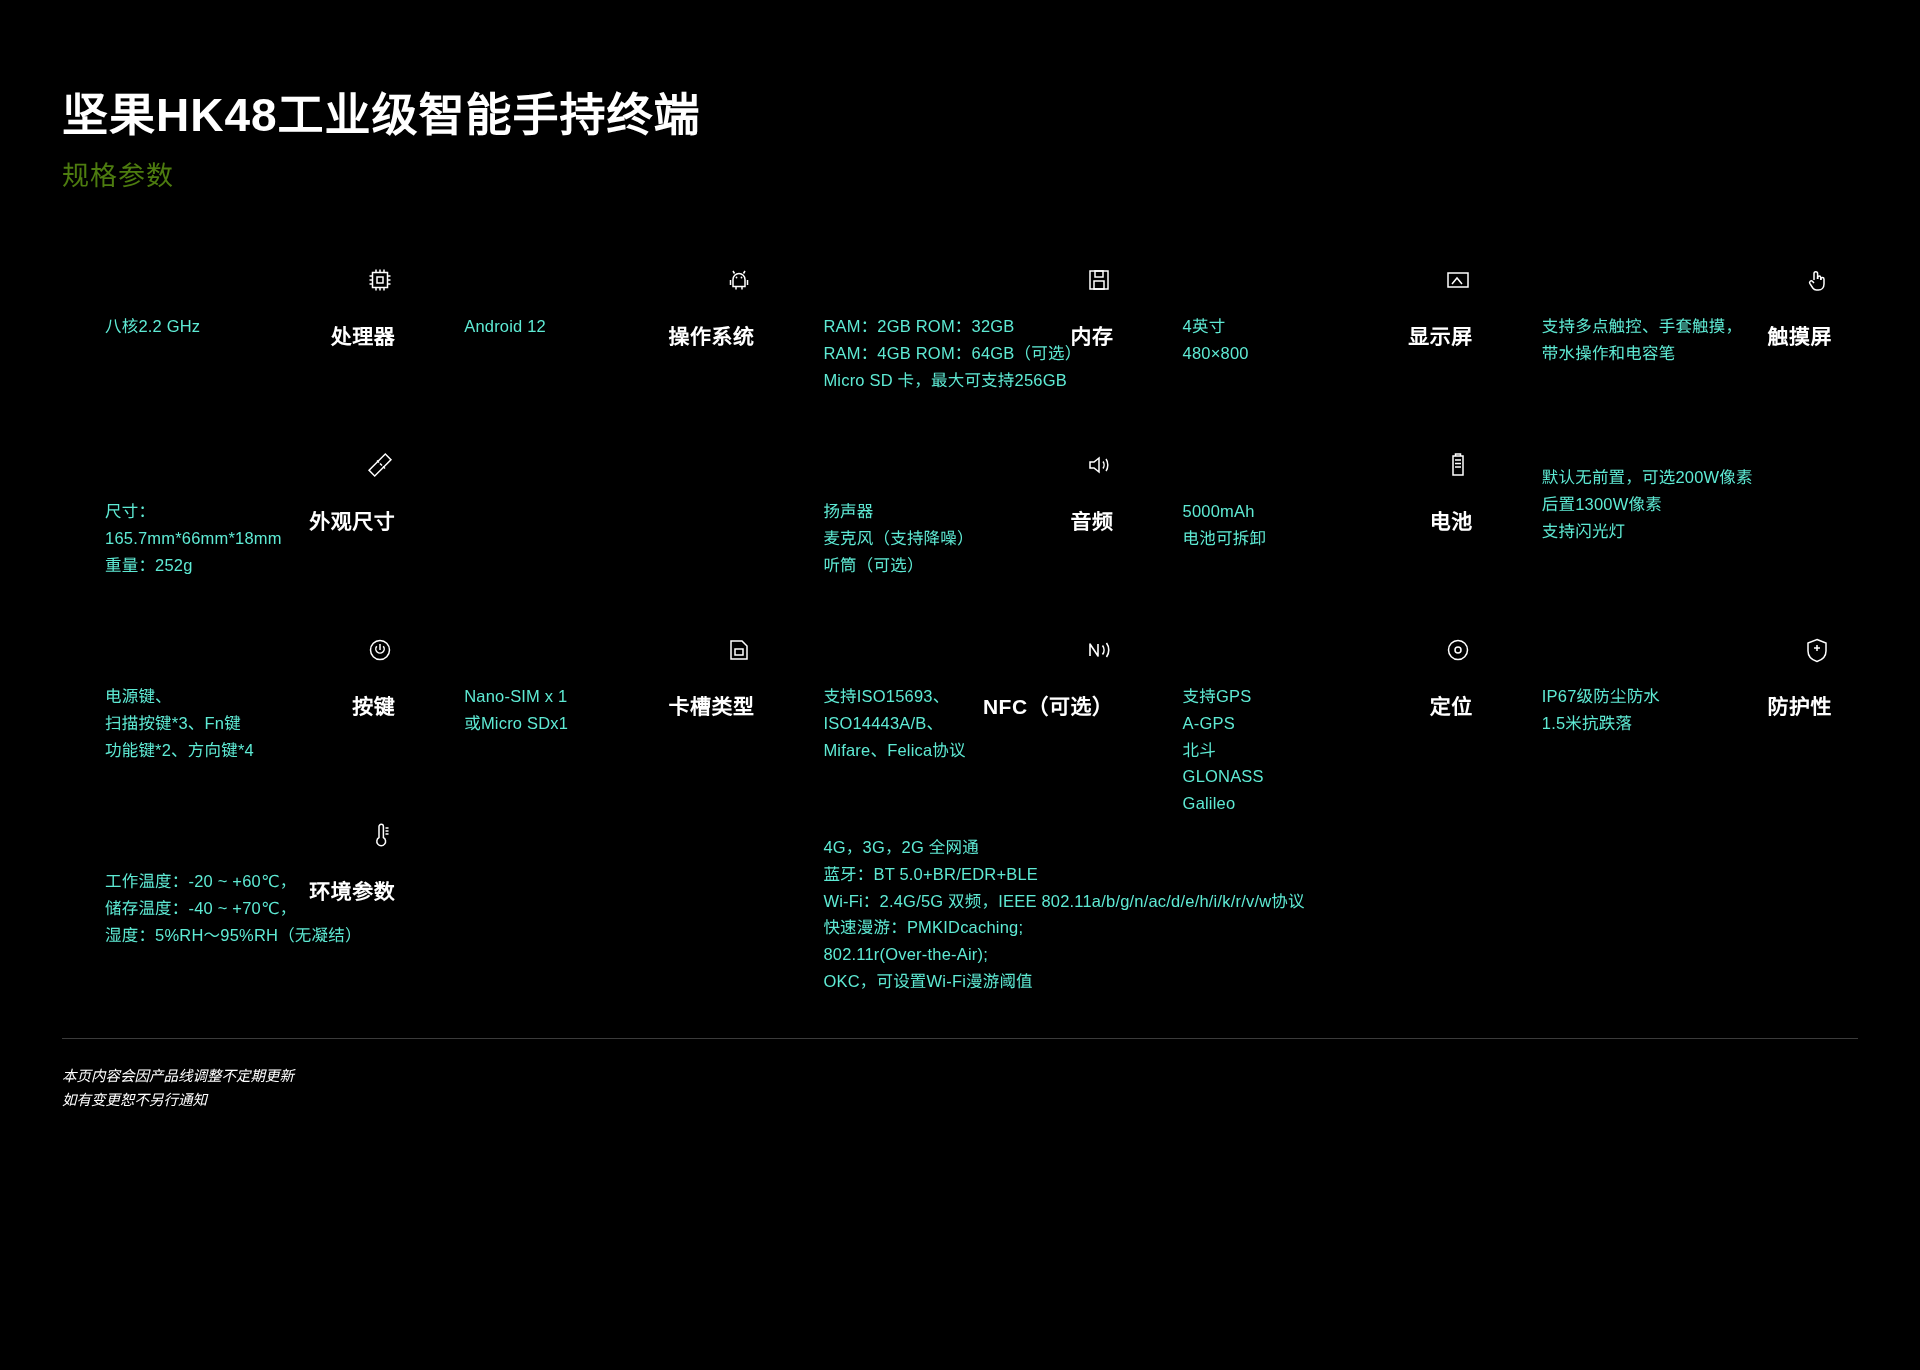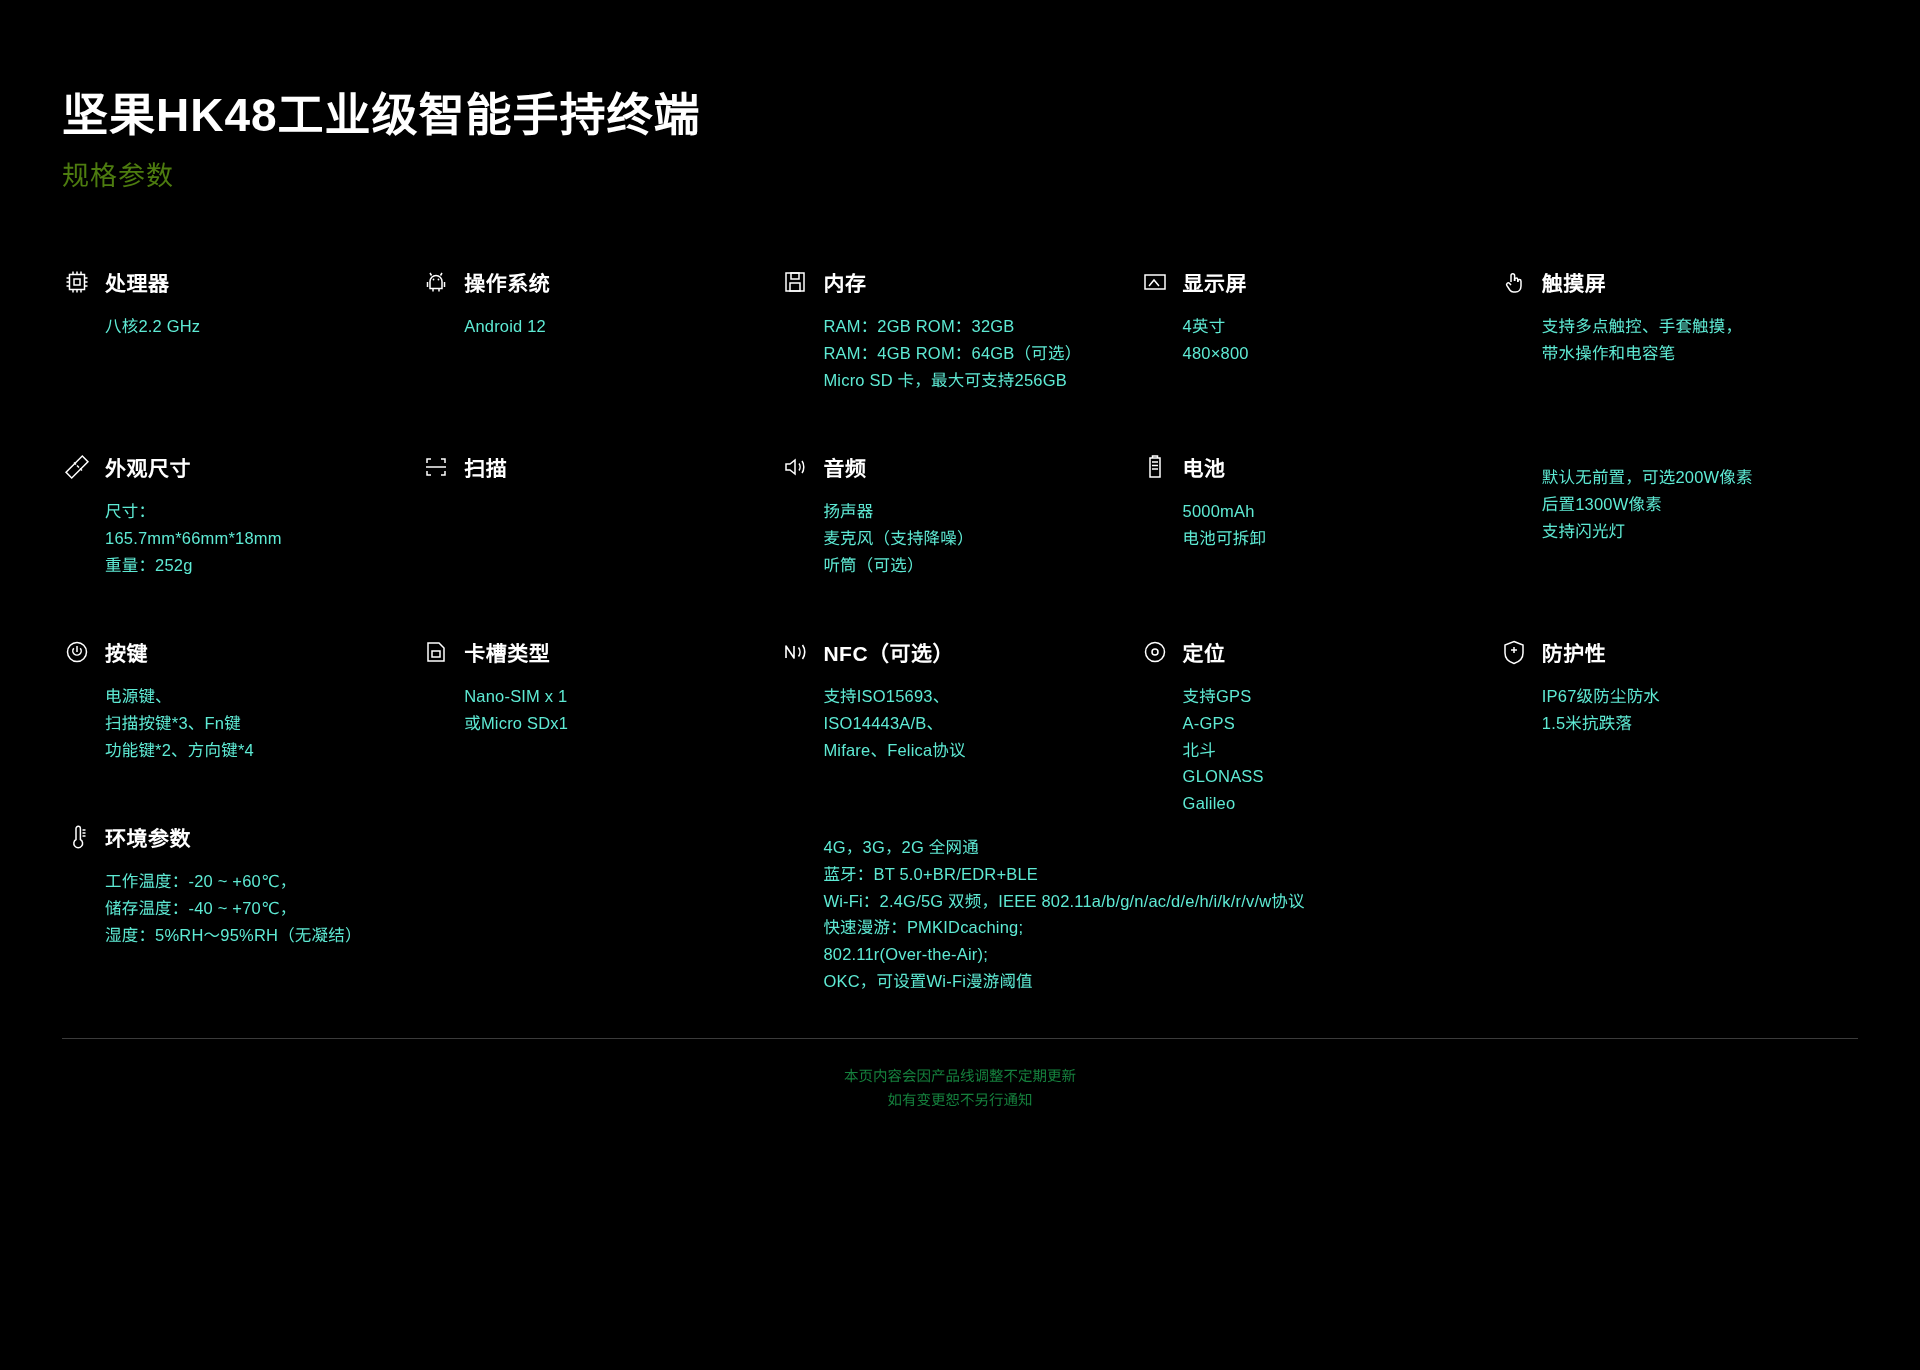--- a/index.html
+++ b/index.html
@@ -54,23 +54,24 @@
   .spec-cell {
     min-height: 185px;
     box-sizing: border-box;
     padding-right: 26px;
   }
   .spec-cell.empty {
     min-height: 0;
   }
   .cell-head {
     display: flex;
-    align-items: center;
-    gap: 13px;
+    align-items: flex-end;
+    gap: 25px;
     height: 34px;
+    flex-direction: column;
   }
   .icon {
     width: 30px;
     height: 30px;
     flex: 0 0 30px;
     display: flex;
     align-items: center;
     justify-content: center;
     color: #ffffff;
   }
@@ -107,25 +108,26 @@
     right: 62px;
     bottom: 34px;
   }
   .footer-rule {
     height: 1px;
     background: #3b3b3b;
     width: 100%;
     margin-bottom: 26px;
   }
   .footer-text {
-    text-align: center;
+    text-align: left;
     font-size: 14.5px;
     line-height: 1.65;
-    color: #15803d;
+    color: #ffffff;
     white-space: pre-line;
+    font-style: italic;
   }
 </style>
 </head>
 <body>
 
 <div class="page">
 
   <div class="header">
     <h1 class="title">坚果HK48工业级智能手持终端</h1>
     <h2 class="subtitle">规格参数</h2>
@@ -217,29 +219,20 @@
           </svg>
         </span>
         <span class="cell-title">外观尺寸</span>
       </div>
       <div class="cell-body">尺寸：
 165.7mm*66mm*18mm
 重量：252g</div>
     </div>
 
     <div class="spec-cell">
-      <div class="cell-head">
-        <span class="icon">
-          <svg width="28" height="28" viewBox="0 0 28 28" fill="none" stroke="#ffffff" stroke-width="1.5">
-            <path d="M5 10V6h4M23 10V6h-4M5 18v4h4M23 18v4h-4"></path>
-            <path d="M4 14h20"></path>
-          </svg>
-        </span>
-        <span class="cell-title">扫描</span>
-      </div>
     </div>
 
     <div class="spec-cell">
       <div class="cell-head">
         <span class="icon">
           <svg width="28" height="28" viewBox="0 0 28 28" fill="none" stroke="#ffffff" stroke-width="1.5">
             <path d="M5 11h4l5-4v14l-5-4H5z"></path>
             <path d="M18 10.5c1.4 1.9 1.4 5.1 0 7M21 8c2.4 3.2 2.4 8.8 0 12"></path>
           </svg>
         </span>

